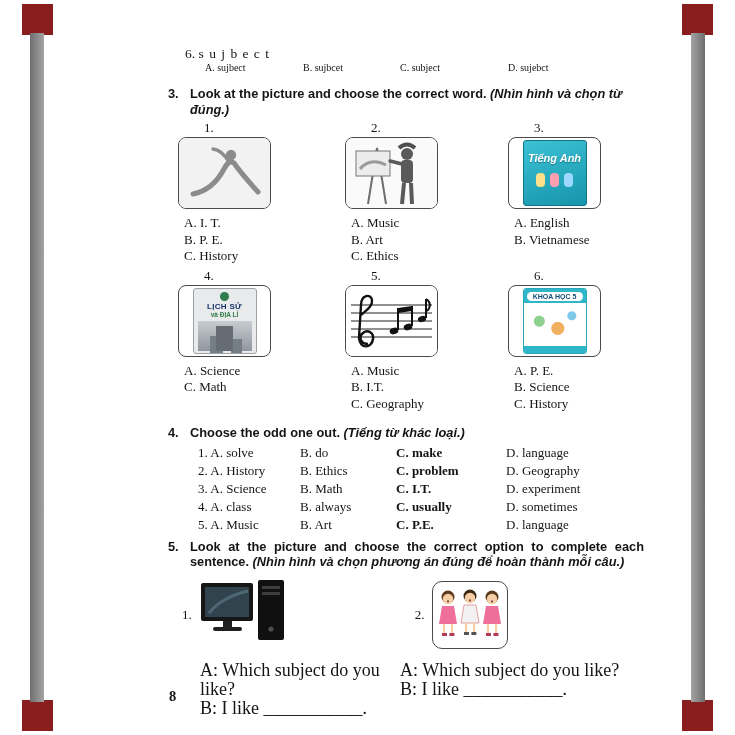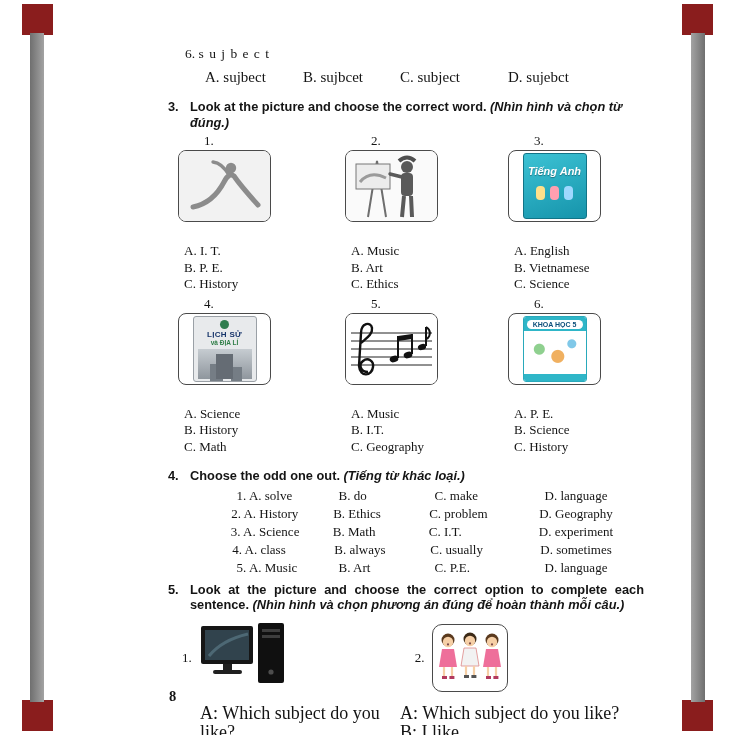--- a/index.html
+++ b/index.html
@@ -17,43 +17,43 @@
   .edge { position:absolute; top:33px; height:669px; width:14px;
           background:linear-gradient(to right,#6f6f6f,#a3a3a3); }
   .edge.left { left:30px; }
   .edge.right { left:691px; background:linear-gradient(to left,#6f6f6f,#a3a3a3); }
 
   
   .content { position:absolute; left:168px; top:46px; width:478px; }
 
   .q6-line { padding-left:17px; font-size:13.5px; }
   .q6-line .spaced { letter-spacing:1px; }
-  .q6-opts { display:flex; padding-left:37px; font-size:15px; margin-top:7px; }
+  .q6-opts { display:flex; padding-left:37px; font-size:10px; margin-top:0; }
   .q6-opts span:nth-child(1){ width:98px; }
   .q6-opts span:nth-child(2){ width:97px; }
   .q6-opts span:nth-child(3){ width:108px; }
 
   .h { display:flex; margin-top:13px; font-family:"Liberation Sans", sans-serif;
        font-weight:bold; font-size:12.8px; line-height:15.5px; }
   .h .num { width:22px; flex:none; }
   .h .vi { font-style:italic; }
   .h5 { margin-top:5px; }
   .h5 .htext { width:454px; text-align:justify; }
 
   .pic-grid { display:flex; margin-top:3px; font-size:13px; }
   .cell1 { width:167px; } .cell2 { width:163px; } .cell3 { width:148px; }
   .pic-num { margin-left:36px; height:15px; }
   .pic-box { width:93px; height:72px; margin-left:10px; margin-top:2px;
              border:1.4px solid #4a4a4a; border-radius:8px; overflow:hidden;
              background:#fff; display:flex; align-items:center; justify-content:center; }
-  .pic-opts { margin-left:16px; margin-top:21px; line-height:16.5px; }
+  .pic-opts { margin-left:16px; margin-top:6px; line-height:16.5px; }
 
   .odd-block { margin-top:3px; font-size:13px; }
-  .odd-row { display:flex; padding-left:30px; height:18px; align-items:center;justify-content:center; }
-  .odd-row .c1 { width:102px; } .odd-row .c2 { width:96px; } .odd-row .c3 { width:110px; }
+  .odd-row { display:flex; padding-left:30px; height:18px; align-items:center; }
+  .odd-row .c1 { width:102px; } .odd-row .c2 { width:96px; } .odd-row .c3 { width:110px;font-weight:bold; }
 
   .s5-pics { display:flex; align-items:center; margin-top:8px; font-size:13px; }
   .s5-item { display:flex; align-items:center; gap:7px; }
   .s5-item1 { margin-left:14px; }
   .s5-item2 { margin-left:128px; }
   .s5-img { width:88px; height:74px; display:flex; align-items:center; justify-content:center; }
   .s5-img-border { width:76px; height:68px; border:1.4px solid #4a4a4a; border-radius:10px; background:#fff; }
 
   .s5-qa { display:flex; margin-top:9px; font-size:18px; line-height:19px; }
   .s5-qa .qa1 { margin-left:32px; width:200px; }
@@ -169,39 +169,37 @@
           <div class="book-en-kids">
               <i></i>
               <i></i>
               <i></i>
             </div>
         </div>
       </div>
       <div class="pic-opts">
         <div>A. English</div>
         <div>B. Vietnamese</div>
-        <div>C. Science</div>
       </div>
     </div>
   </div>
 
   <div class="pic-grid">
     <div class="cell1">
       <div class="pic-num">4.</div>
       <div class="pic-box">
         <div class="book book-hist">
           <div class="hist-logo"></div>
           <div class="hist-t1">LỊCH SỬ</div>
           <div class="hist-t2">và ĐỊA LÍ</div>
           <div class="hist-photo"></div>
         </div>
       </div>
       <div class="pic-opts">
         <div>A. Science</div>
-        <div>B. History</div>
         <div>C. Math</div>
       </div>
     </div>
     <div class="cell2">
       <div class="pic-num">5.</div>
       <div class="pic-box">
         <svg width="91" height="70" viewBox="0 0 91 70">
           <rect width="91" height="70" fill="#ffffff"></rect>
           <g stroke="#222" stroke-width="1">
             <line x1="5" y1="19" x2="86" y2="19"></line>

